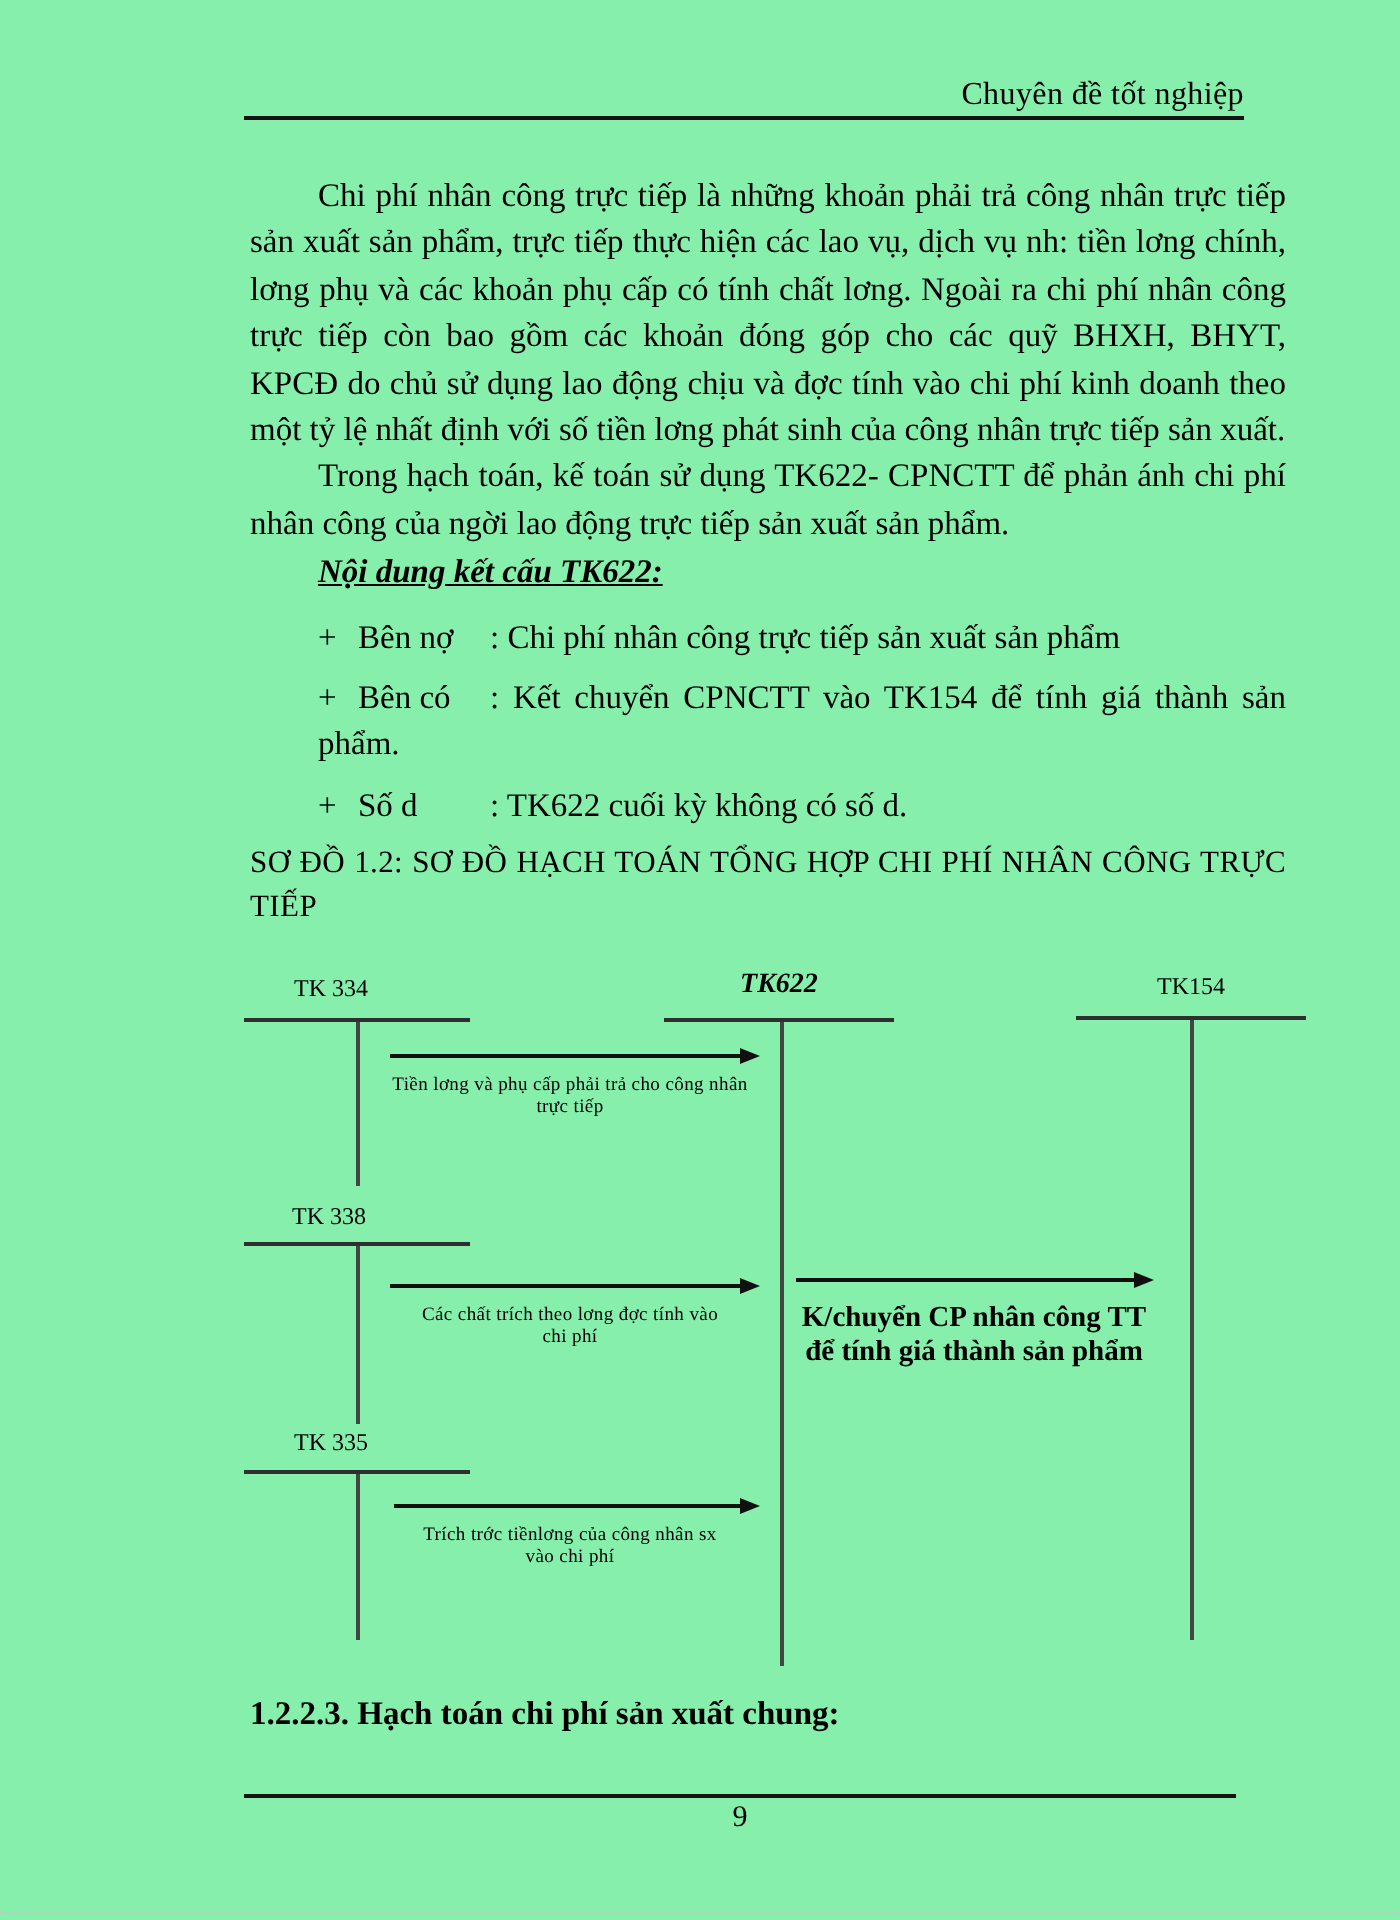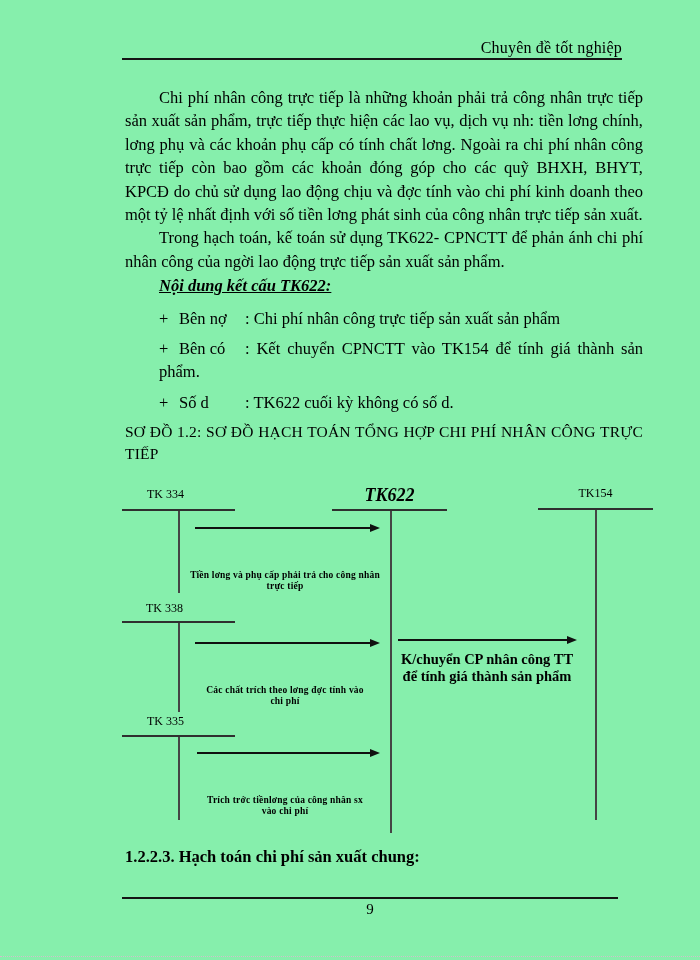--- a/index.html
+++ b/index.html
@@ -35,22 +35,22 @@
   .tk-label.center{text-align:center;white-space:nowrap;}
   .hline{position:absolute;height:2px;background:#2f2f2f;}
   .vline{position:absolute;width:2px;background:#454545;}
   .arrow{position:absolute;height:2px;background:#101010;}
   .arrow::after{
     content:"";position:absolute;right:-9px;top:-3px;
     border-top:4px solid transparent;border-bottom:4px solid transparent;
     border-left:10px solid #101010;
   }
   .flow-label{
-    position:absolute;text-align:center;font-weight:bold;
-    font-size:9.5px;line-height:11px;letter-spacing:.2px;margin-top:32px;
+    position:absolute;text-align:center;font-weight:normal;
+    font-size:9.5px;line-height:11px;letter-spacing:.2px;
   }
   .flow-label-big{
     position:absolute;text-align:center;font-weight:bold;
     font-size:14.5px;line-height:16.5px;
   }
   
   .next-heading{position:absolute;left:125px;top:847px;width:518px;font-size:16.5px;font-weight:bold;}
   .footer-rule{position:absolute;left:122px;top:897px;width:496px;height:2px;background:#141414;}
   .page-number{position:absolute;left:122px;top:901px;width:496px;text-align:center;font-size:15px;}
   .page-edge-marker{position:absolute;left:0;top:956px;width:700px;height:0;border-top:1px dotted #cfc0cb;}
@@ -108,21 +108,21 @@
     <div class="tk-label" style="left:147px;top:714px;">TK 335</div>
     <div class="hline" style="left:122px;top:735px;width:113px;"></div>
     <div class="vline" style="left:178px;top:737px;height:83px;"></div>
 
     <div class="arrow" style="left:197px;top:752px;width:174px;"></div>
     <div class="flow-label" style="left:173px;top:763px;width:224px;">
       <div>Trích trớc   tiềnlơng   của công nhân sx</div>
       <div>vào chi phí</div>
     </div>
 
-    <div class="tk-label center" style="left:332px;top:485px;width:115px;font-weight:bold;font-style:italic;font-size:18px;">TK622</div>
+    <div class="tk-label center" style="left:332px;top:485px;width:115px;font-weight:bold;font-style:italic;font-size:14px;">TK622</div>
     <div class="hline" style="left:332px;top:509px;width:115px;"></div>
     <div class="vline" style="left:390px;top:511px;height:322px;"></div>
 
     <div class="arrow" style="left:398px;top:639px;width:170px;"></div>
     <div class="flow-label-big" style="left:393px;top:651px;width:188px;">
       <div>K/chuyển CP nhân công TT</div>
       <div>để tính giá thành sản phẩm</div>
     </div>
 
     <div class="tk-label center" style="left:538px;top:486px;width:115px;">TK154</div>

